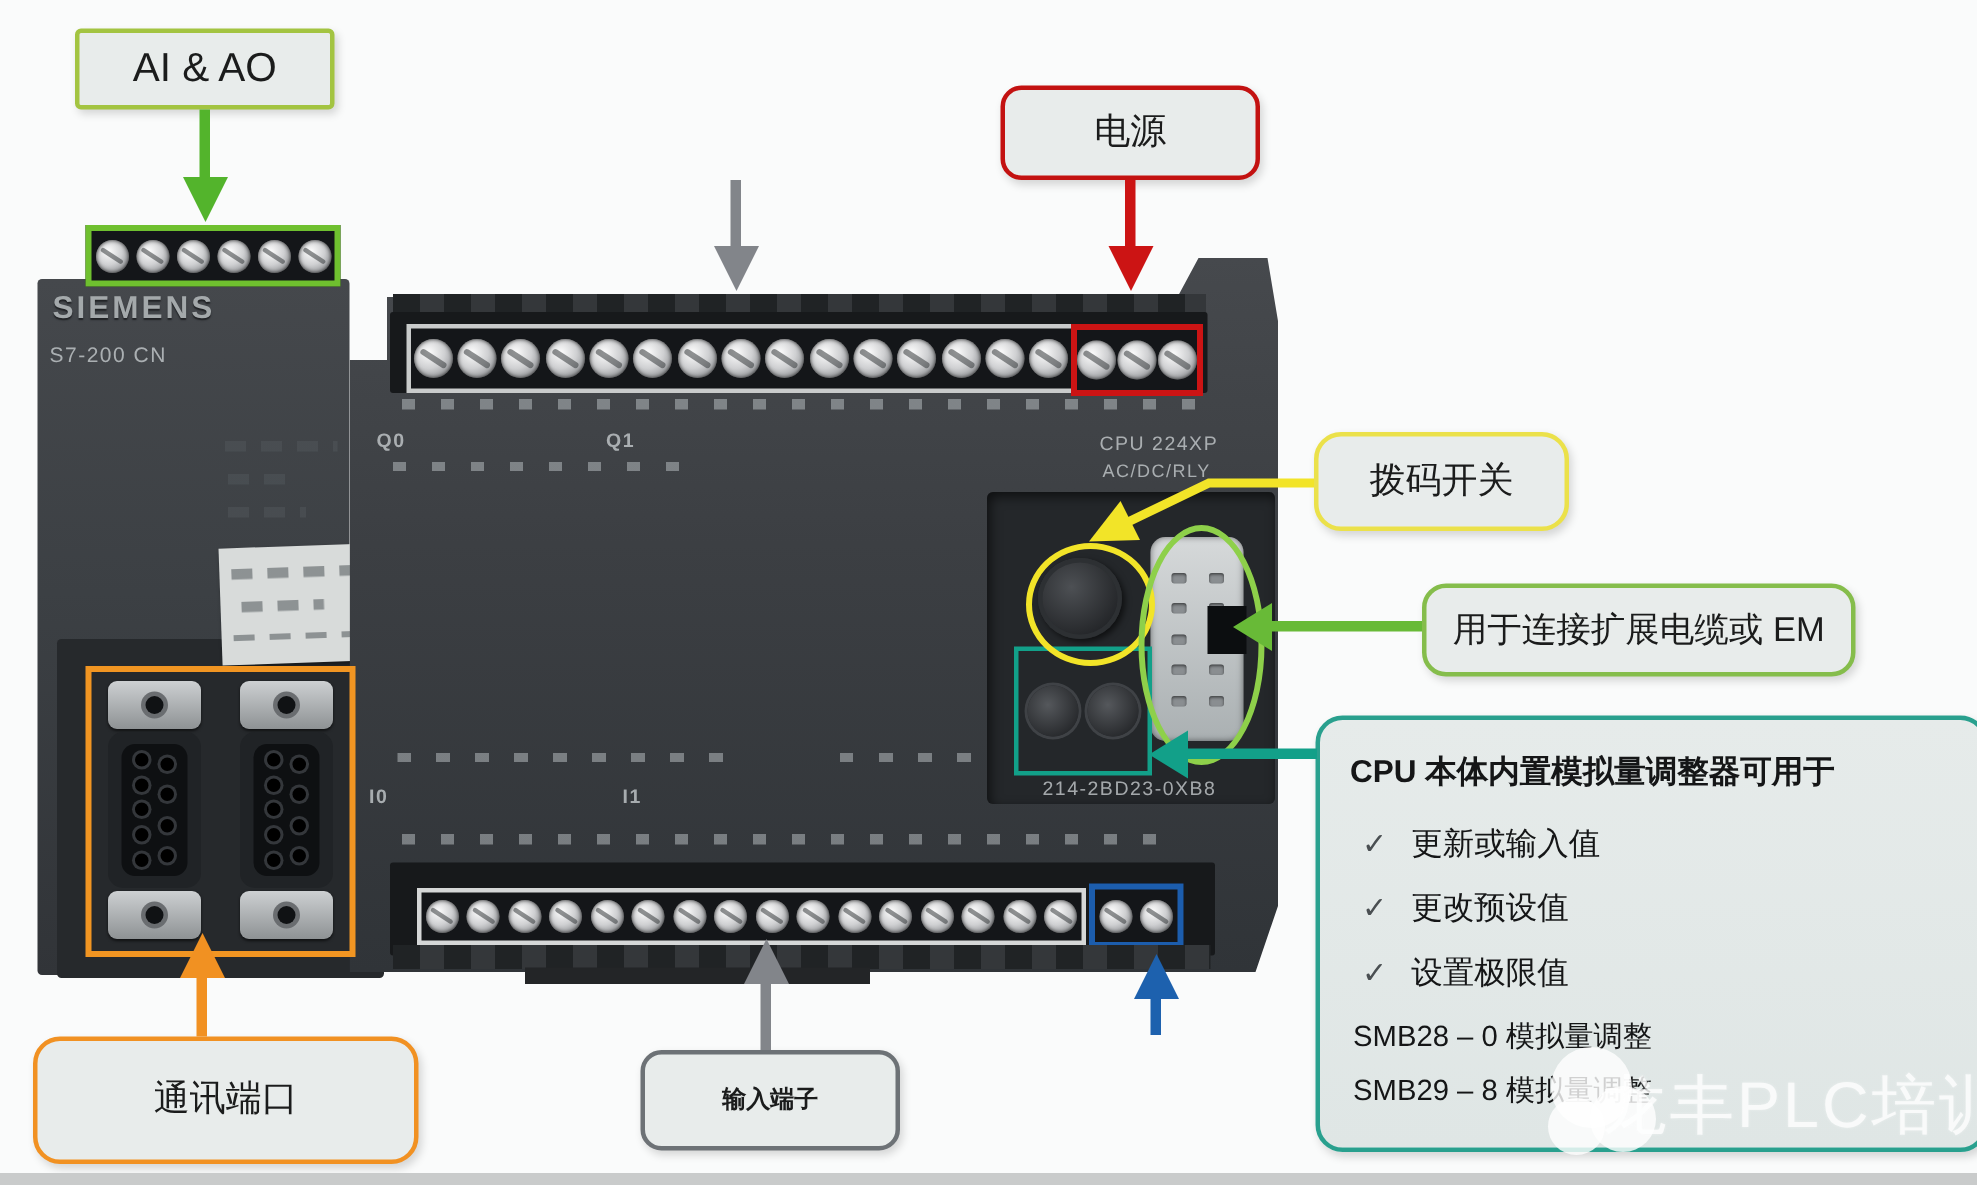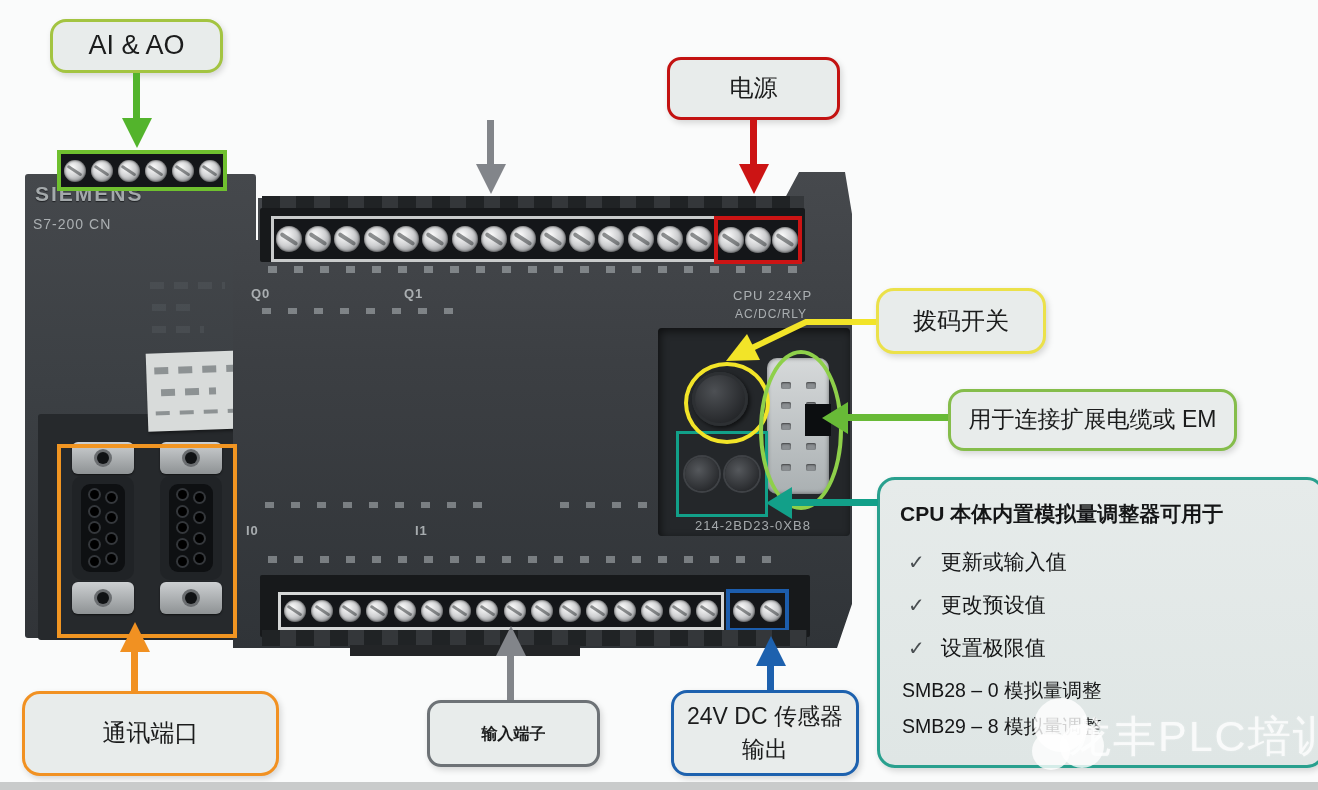--- a/index.html
+++ b/index.html
@@ -17,22 +17,22 @@
   .shaft{position:absolute;background:var(--c,#888);}
   .head-down{position:absolute;width:0;height:0;border-left:15px solid transparent;border-right:15px solid transparent;border-top:30px solid var(--c,#888);}
   .head-up{position:absolute;width:0;height:0;border-left:15px solid transparent;border-right:15px solid transparent;border-bottom:30px solid var(--c,#888);}
   .head-left{position:absolute;width:0;height:0;border-top:16px solid transparent;border-bottom:16px solid transparent;border-right:26px solid var(--c,#888);}
 
   
   .hbox{position:absolute;border:4px solid var(--c,#f00);background:transparent;}
   .hellipse{position:absolute;border:4px solid var(--c,#ff0);border-radius:50%;background:transparent;}
 
   
-  .left-module{position:absolute;left:25px;top:174px;width:208px;height:464px;
-    background:linear-gradient(180deg,#45484c 0%,#3c4044 45%,#313438 100%);border-radius:3px;padding-left:23px;}
+  .left-module{position:absolute;left:25px;top:186px;width:208px;height:464px;
+    background:linear-gradient(180deg,#45484c 0%,#3c4044 45%,#313438 100%);border-radius:3px;}
   .db9-zone{position:absolute;left:13px;top:240px;width:218px;height:226px;background:#26292c;border-radius:3px;}
   .main-body{position:absolute;left:233px;top:172px;width:619px;height:476px;
     background:linear-gradient(180deg,#46494d 0%,#3c3f43 40%,#303438 100%);
     clip-path:polygon(0px 476px,0px 68px,25px 68px,25px 26px,552px 26px,566px 0px,612px 0px,619px 42px,619px 432px,604px 476px);}
   .recessed{position:absolute;left:658px;top:328px;width:192px;height:208px;background:#24272a;border-radius:4px;
     box-shadow:inset 2px 3px 8px rgba(0,0,0,.6);}
   .teeth{position:absolute;background:repeating-linear-gradient(90deg,#202325 0 18px,#34373a 18px 34px);}
   .black-strip{position:absolute;background:#17191b;border-radius:2px;}
   .strip{position:absolute;display:flex;align-items:center;justify-content:space-around;background:#141619;}
   .screw{width:26px;height:26px;border-radius:50%;flex:0 0 auto;position:relative;
@@ -251,21 +251,21 @@
       <div class="screw"></div>
       <div class="screw"></div>
       <div class="screw"></div>
       <div class="screw"></div>
       <div class="screw"></div>
       <div class="screw"></div>
     </div>
 
   <div class="hbox" style="left: 57px; top: 444px; width: 172px; height: 186px; --c: #f19522;"></div>
 
-  <div class="callout" style="left: 50px; top: 19px; width: 167px; height: 48px; border-radius: 16px; font-size: 27px; --c: #a3c441;">
+  <div class="callout" style="left: 50px; top: 19px; width: 167px; height: 48px; border-radius: 4px; font-size: 27px; --c: #a3c441;">
     <span class="ln">AI &amp; AO</span>
   </div>
   <div class="shaft" style="left: 133px; top: 73px; width: 7px; height: 47px; --c: #53b42c;"></div>
   <div class="head-down" style="left: 122px; top: 118px; --c: #53b42c;"></div>
 
   <div class="shaft" style="left: 487px; top: 120px; width: 7px; height: 46px; --c: #82858a;"></div>
   <div class="head-down" style="left: 476px; top: 164px; --c: #82858a;"></div>
 
   <div class="callout" style="left: 667px; top: 57px; width: 167px; height: 57px; border-radius: 14px; font-size: 24px; --c: #c31211;">
     <span class="ln">电源</span>
@@ -313,24 +313,20 @@
   </div>
   <div class="head-up" style="left: 120px; top: 622px; --c: #f19122;"></div>
   <div class="shaft" style="left: 131px; top: 650px; width: 7px; height: 41px; --c: #f19122;"></div>
 
   <div class="callout" style="left: 427px; top: 700px; width: 167px; height: 61px; border-radius: 14px; font-size: 16px; font-weight: bold; --c: #6d7276;">
     <span class="ln">输入端子</span>
   </div>
   <div class="head-up" style="left: 496px; top: 626px; --c: #82858a;"></div>
   <div class="shaft" style="left: 507px; top: 654px; width: 7px; height: 46px; --c: #82858a;"></div>
 
-  <div class="callout" style="left: 671px; top: 690px; width: 182px; height: 80px; border-radius: 16px; font-size: 23px; --c: #1d61ae;">
-    <span class="ln">24V DC 传感器</span>
-    <span class="ln">输出</span>
-  </div>
   <div class="head-up" style="left: 756px; top: 636px; --c: #1d61ae;"></div>
   <div class="shaft" style="left: 767px; top: 664px; width: 7px; height: 26px; --c: #1d61ae;"></div>
 
   <div class="wm">
     <div class="wm-blob" style="left:22px;top:8px;width:54px;height:54px;"></div>
     <div class="wm-blob" style="left:48px;top:34px;width:44px;height:44px;"></div>
     <div class="wm-blob" style="left:20px;top:42px;width:38px;height:38px;"></div>
     <div class="wm-text">龙丰PLC培训</div>
   </div>
 

